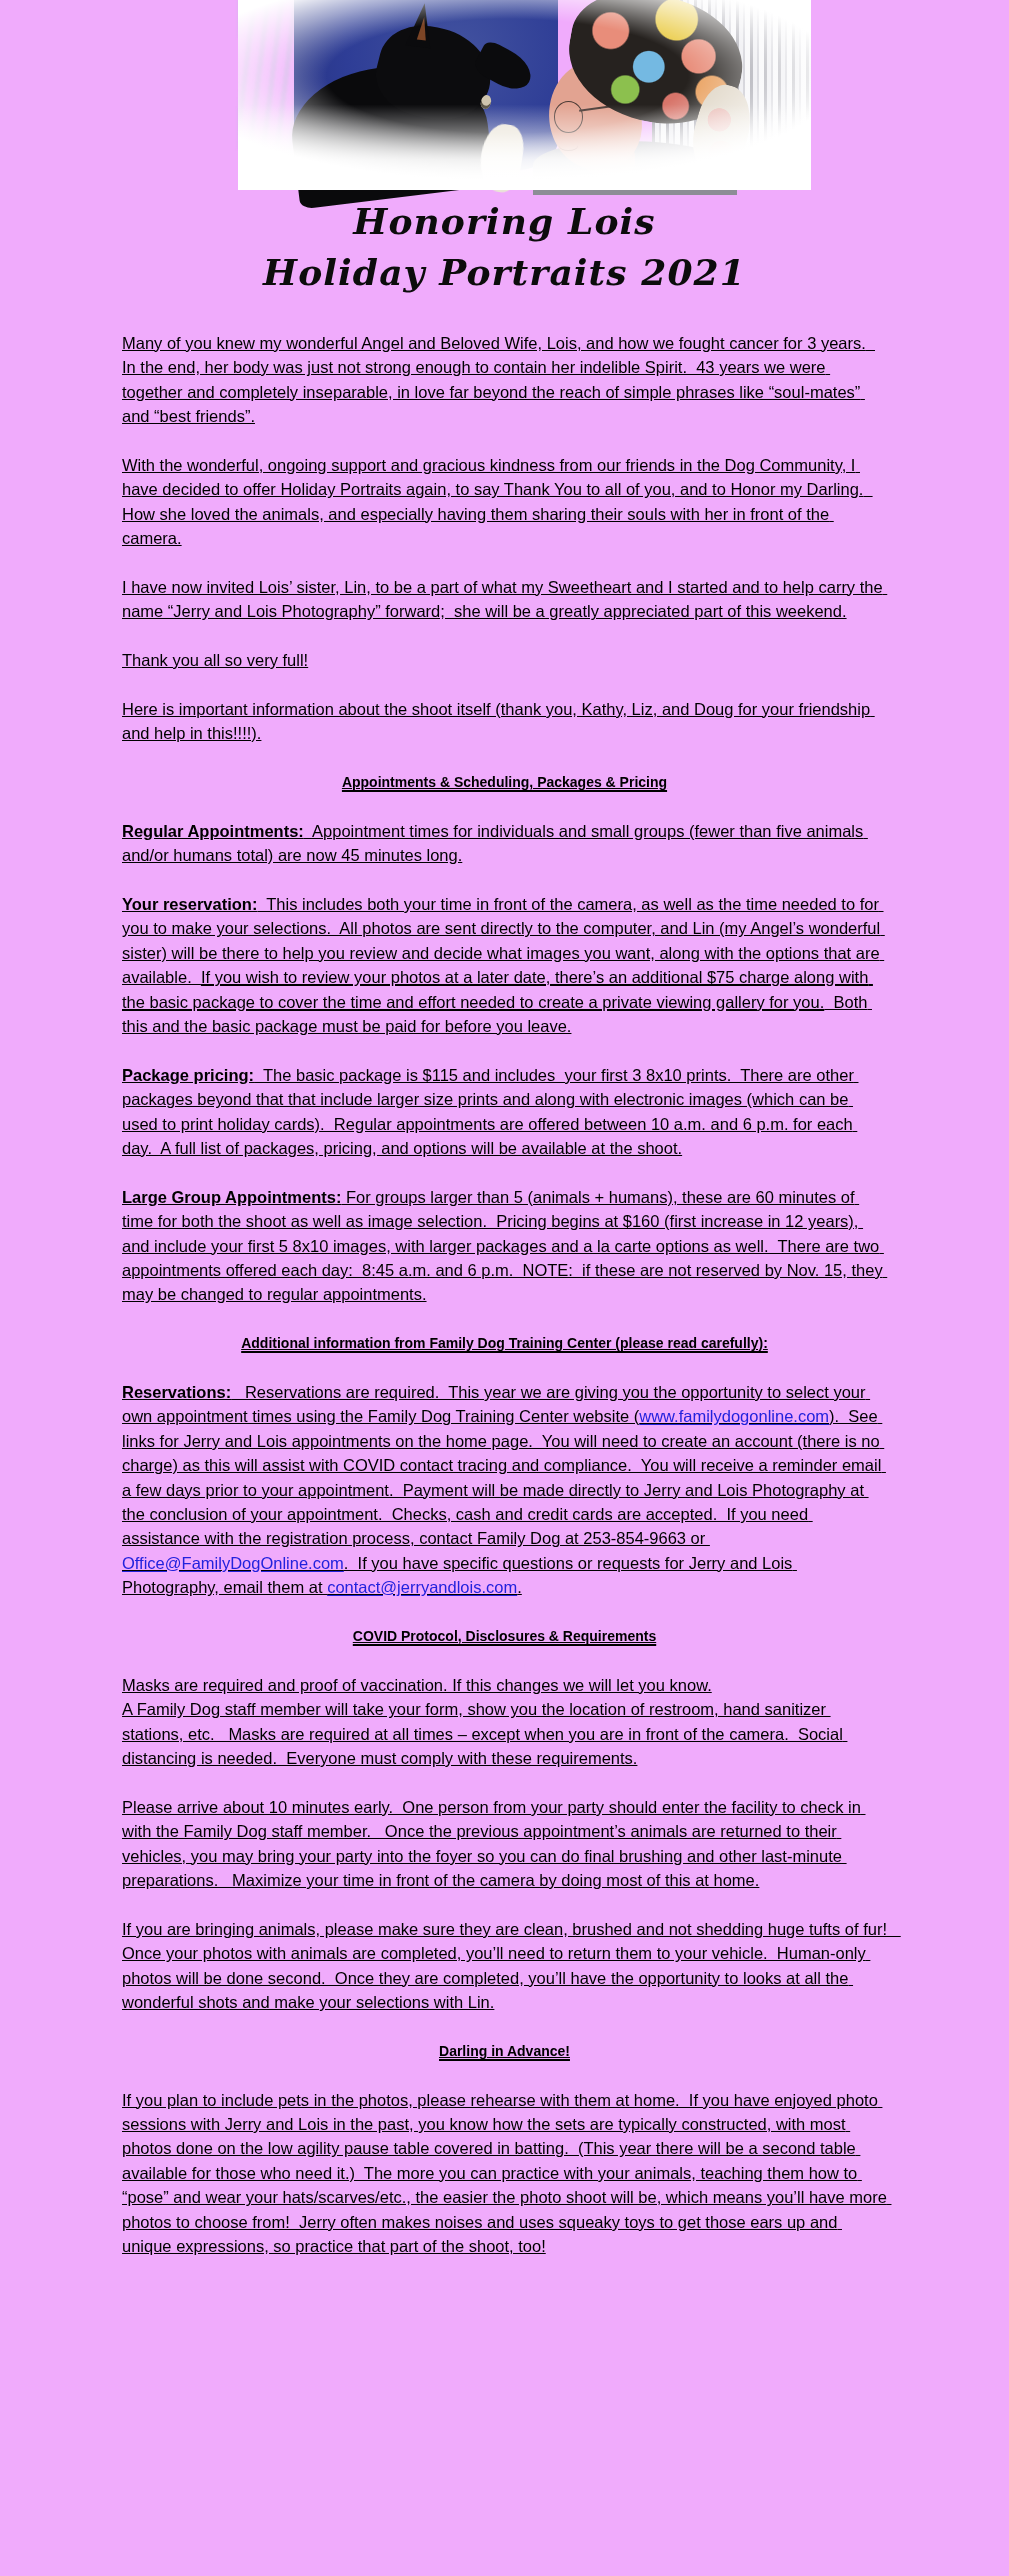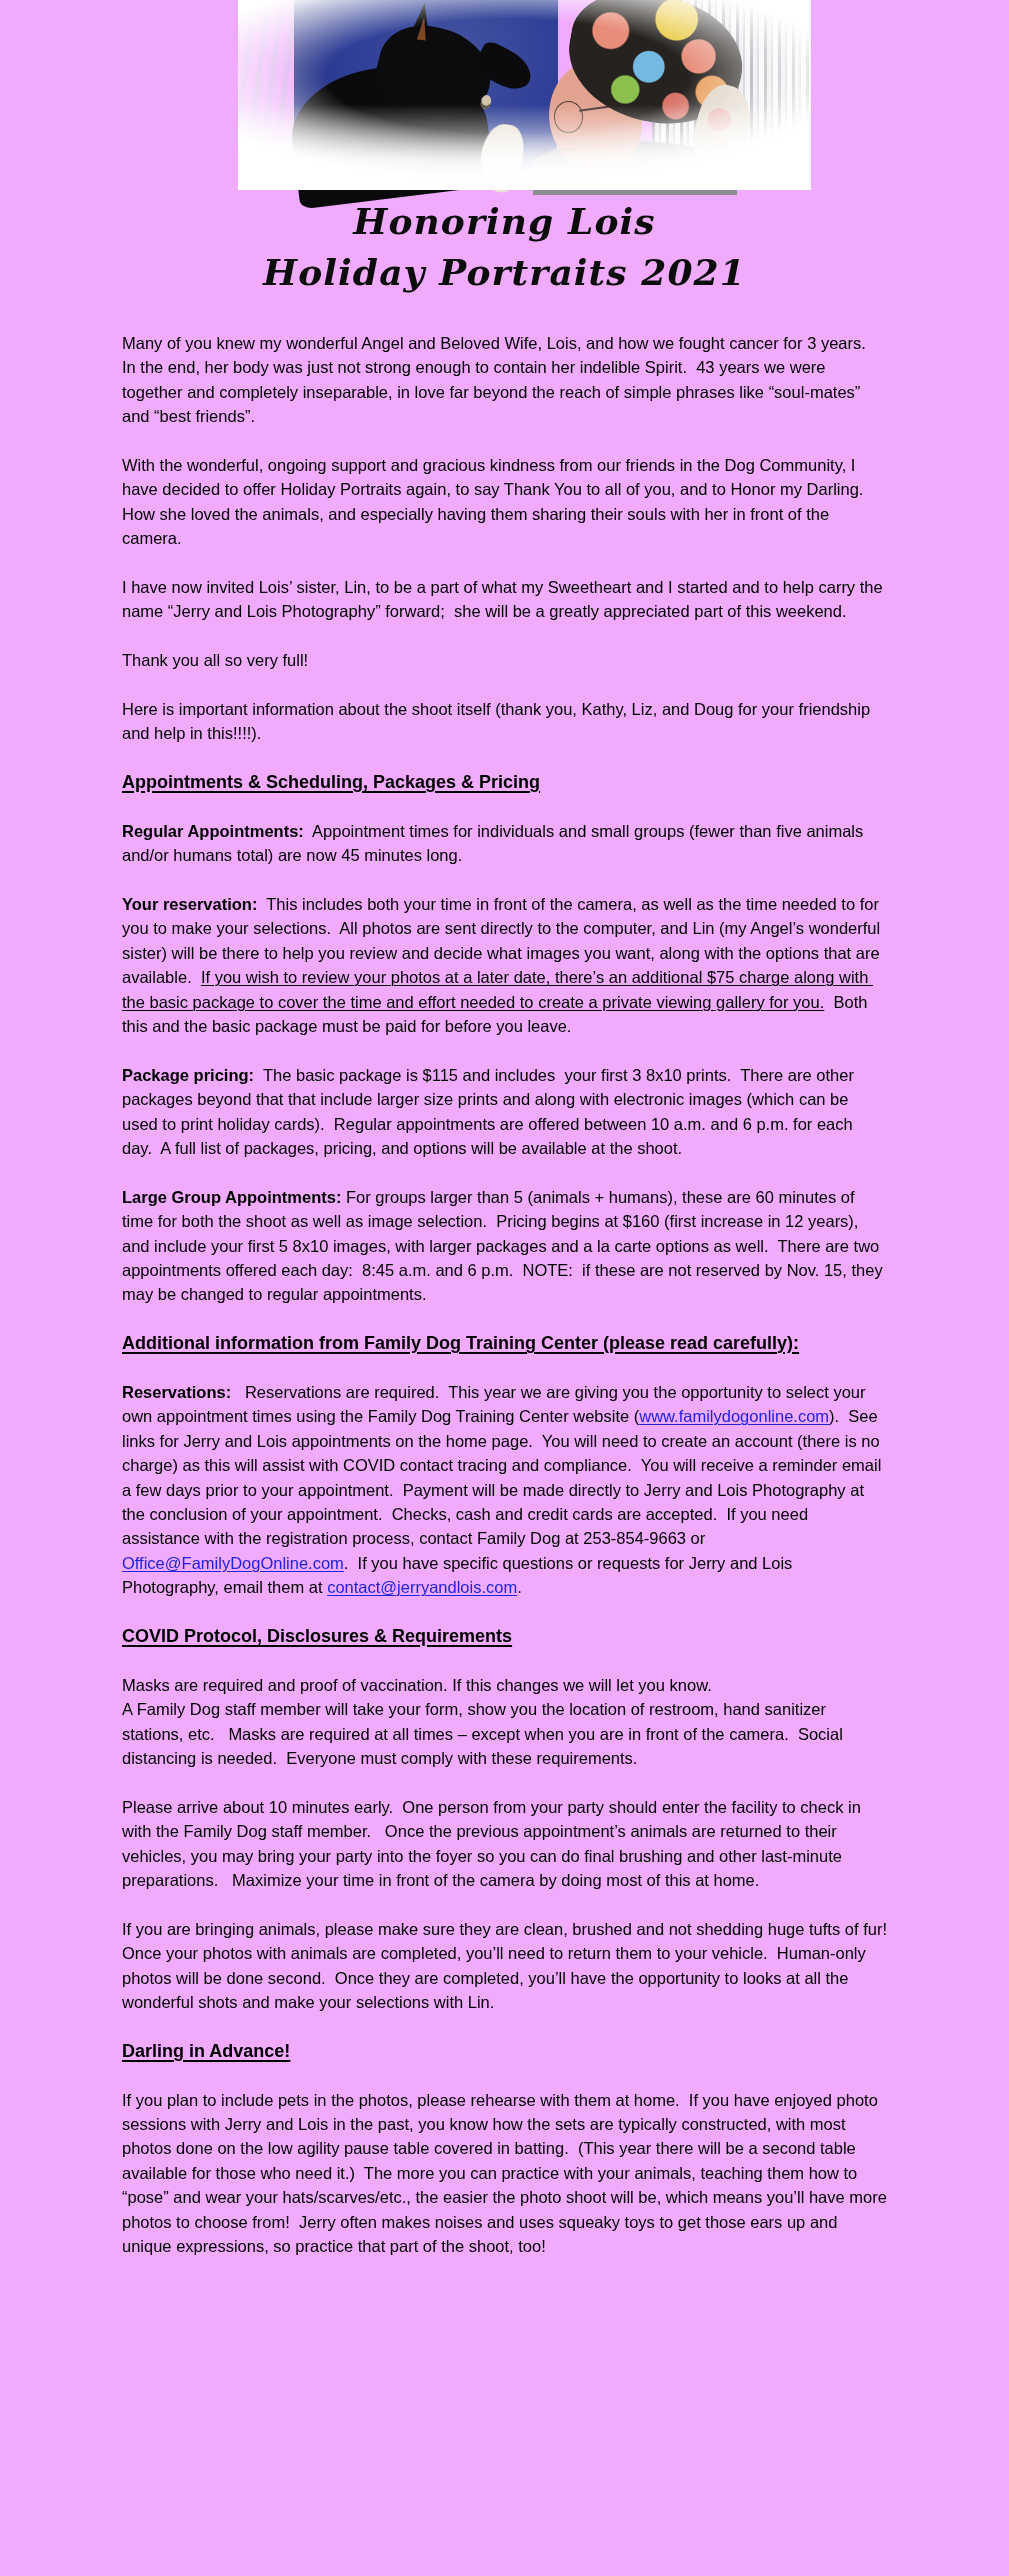--- a/index.html
+++ b/index.html
@@ -58,24 +58,24 @@
   .ph-vignette{left:0;top:0;width:100%;height:100%;
     background:
       linear-gradient(to bottom,rgba(255,255,255,0) 55%,rgba(255,255,255,.85) 84%,#fff 97%),
       radial-gradient(ellipse 63% 60% at 47% 40%,rgba(255,255,255,0) 50%,rgba(255,255,255,.55) 72%,#fff 92%);}
   
   .title{
     margin:5.7px 0 33px;text-align:center;font-family:"DejaVu Serif",serif;
     font-style:italic;font-weight:bold;font-size:36px;line-height:51px;
     letter-spacing:1.1px;color:#0c0c0c;}
   
-  .doc{padding:0 122px;}
+  .doc{padding:0 122px;text-decoration:underline;}
   .doc p.para{margin:0 0 24.4px;font-size:16.5px;line-height:24.4px;}
-  .doc h2.heading{margin:14.8px 0 24.4px;font-size:18px;line-height:24.4px;font-weight:bold;
-    text-decoration:underline;text-decoration-thickness:2.3px;text-underline-offset:3.4px;}
+  .doc h2.heading{margin:14.8px 0 24.4px;font-size:14px;line-height:24.4px;font-weight:bold;
+    text-decoration:underline;text-decoration-thickness:2.3px;text-underline-offset:3.4px;text-align:center;}
   .doc span,.doc a{white-space:pre-wrap;}
   .b{font-weight:bold;}
   .u{text-decoration:underline;text-decoration-thickness:1.1px;text-underline-offset:2.3px;}
   a.link{color:var(--link,#2222dd);text-decoration:underline;text-decoration-thickness:1.1px;
     text-underline-offset:2.3px;cursor:pointer;margin-top:23px;}
 </style>
 </head>
 <body>
 
 <div class="page">

